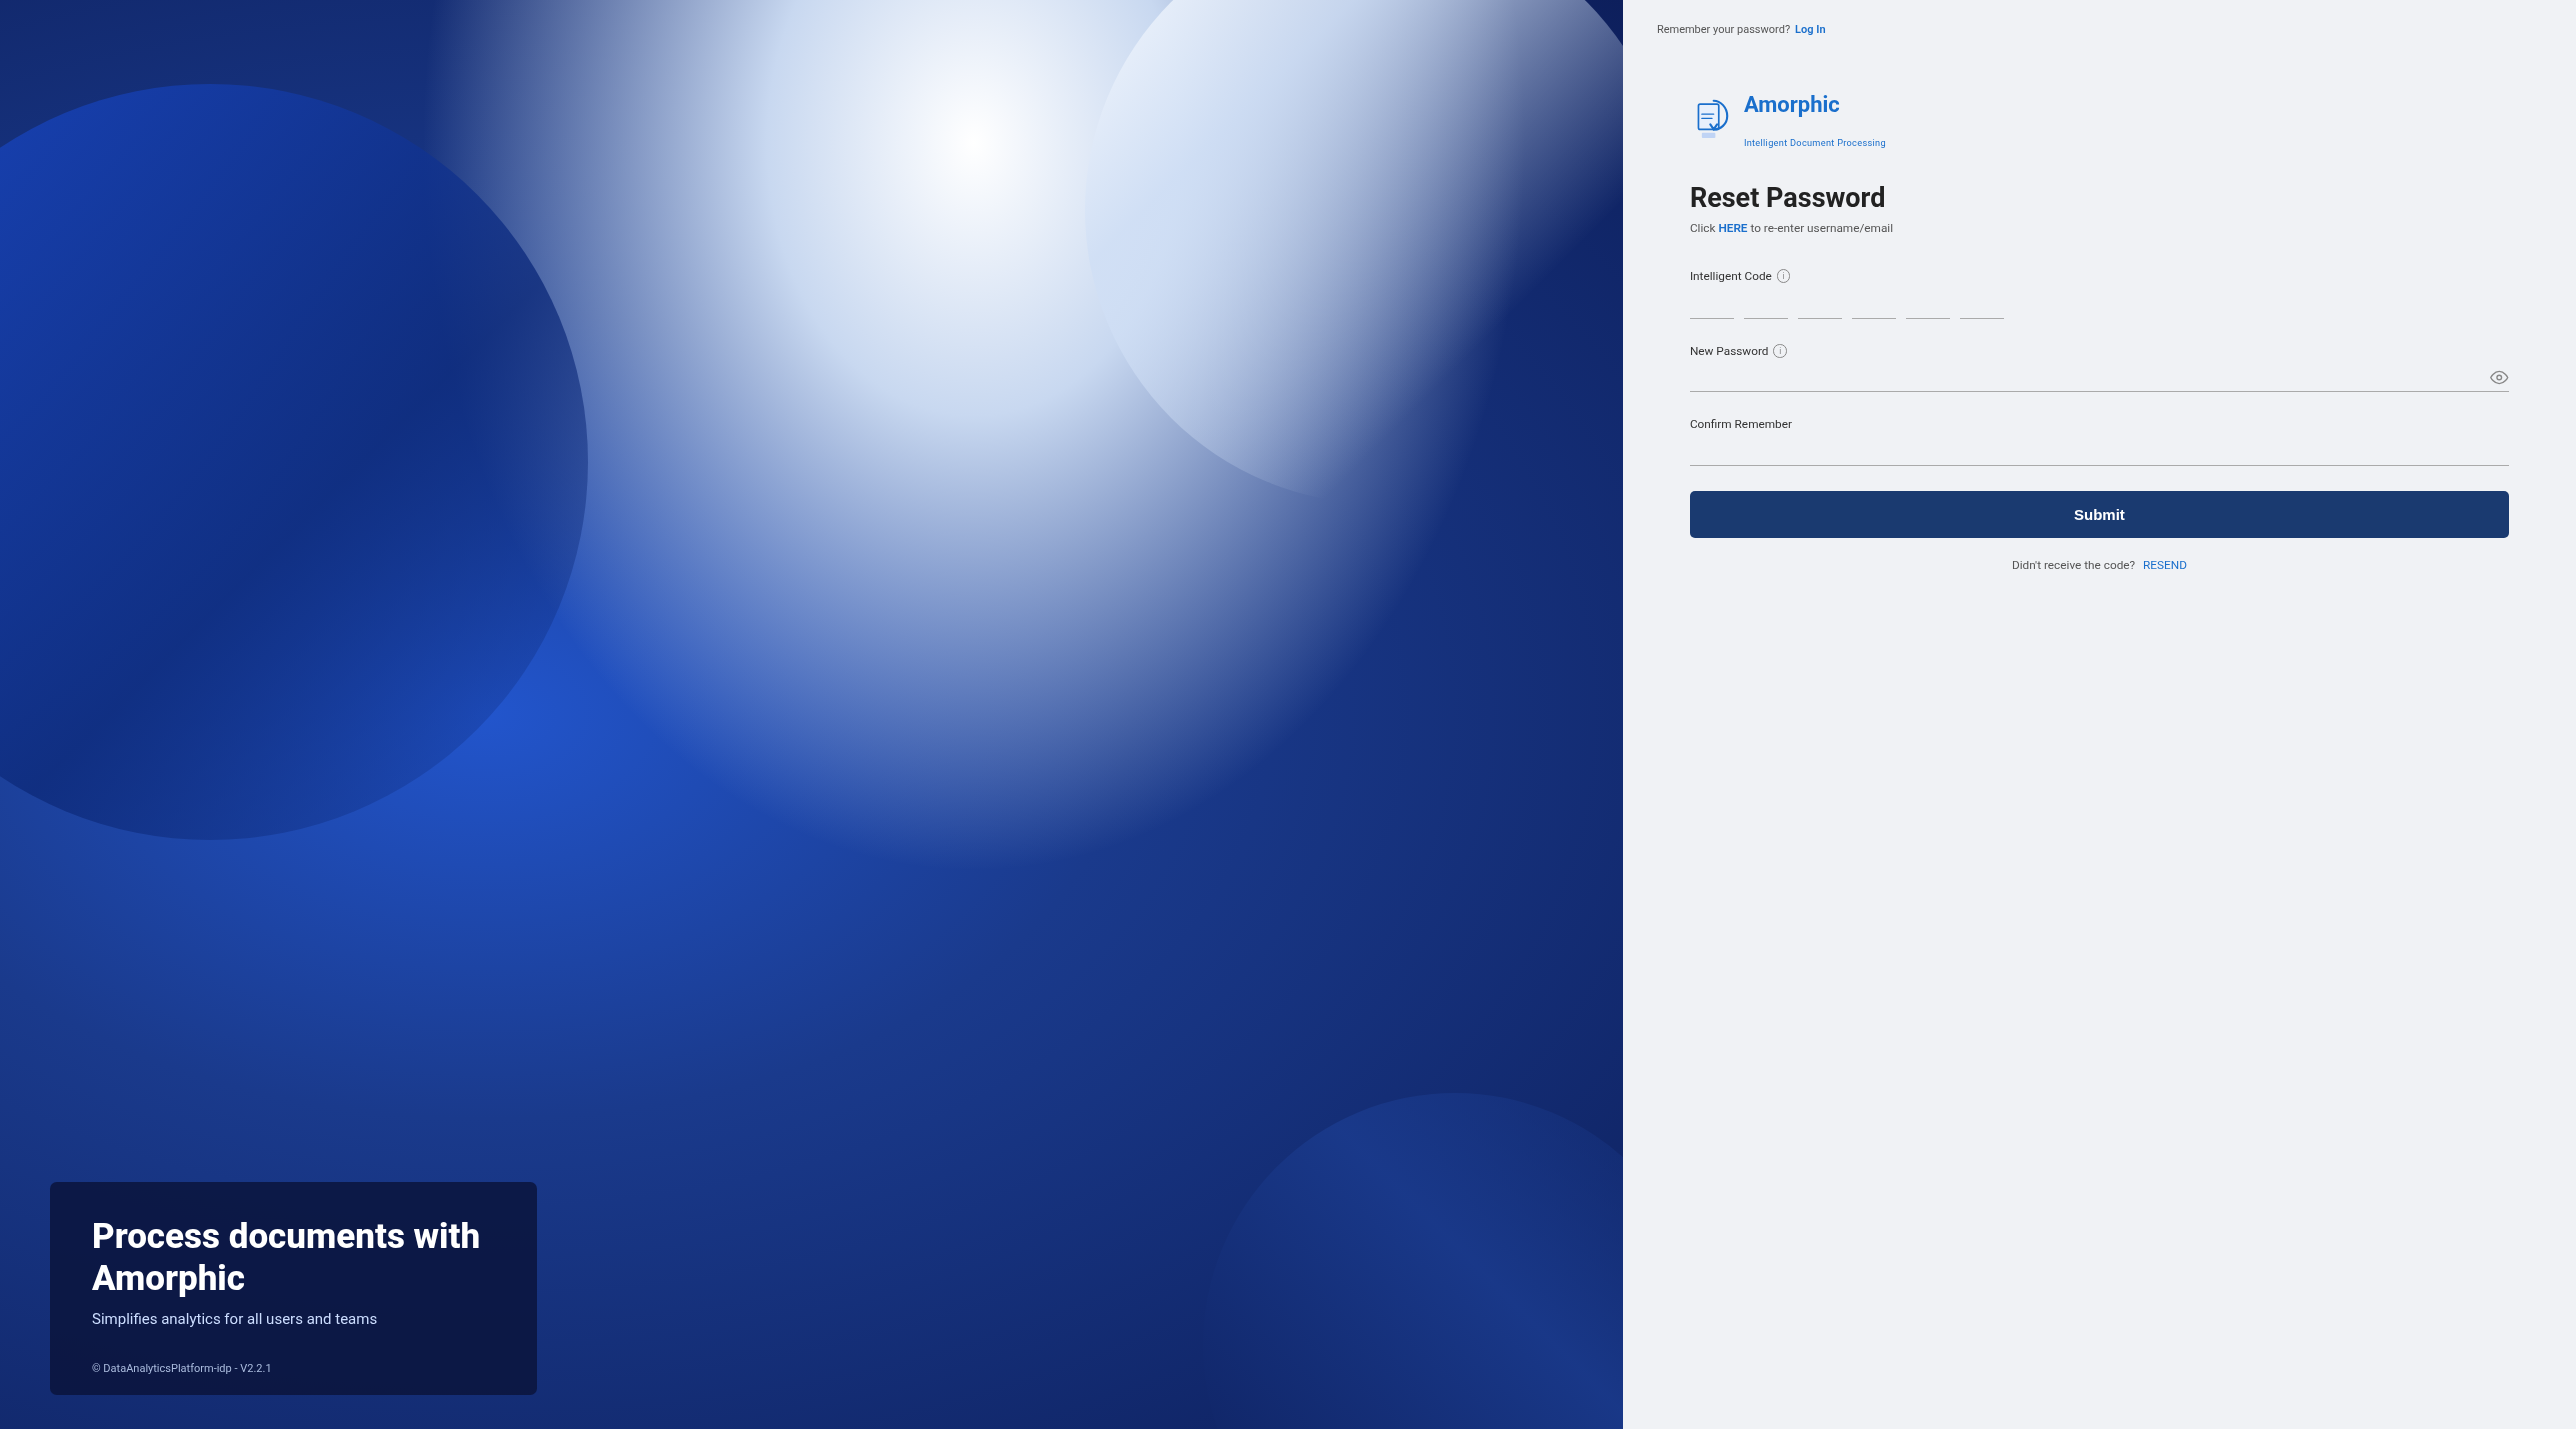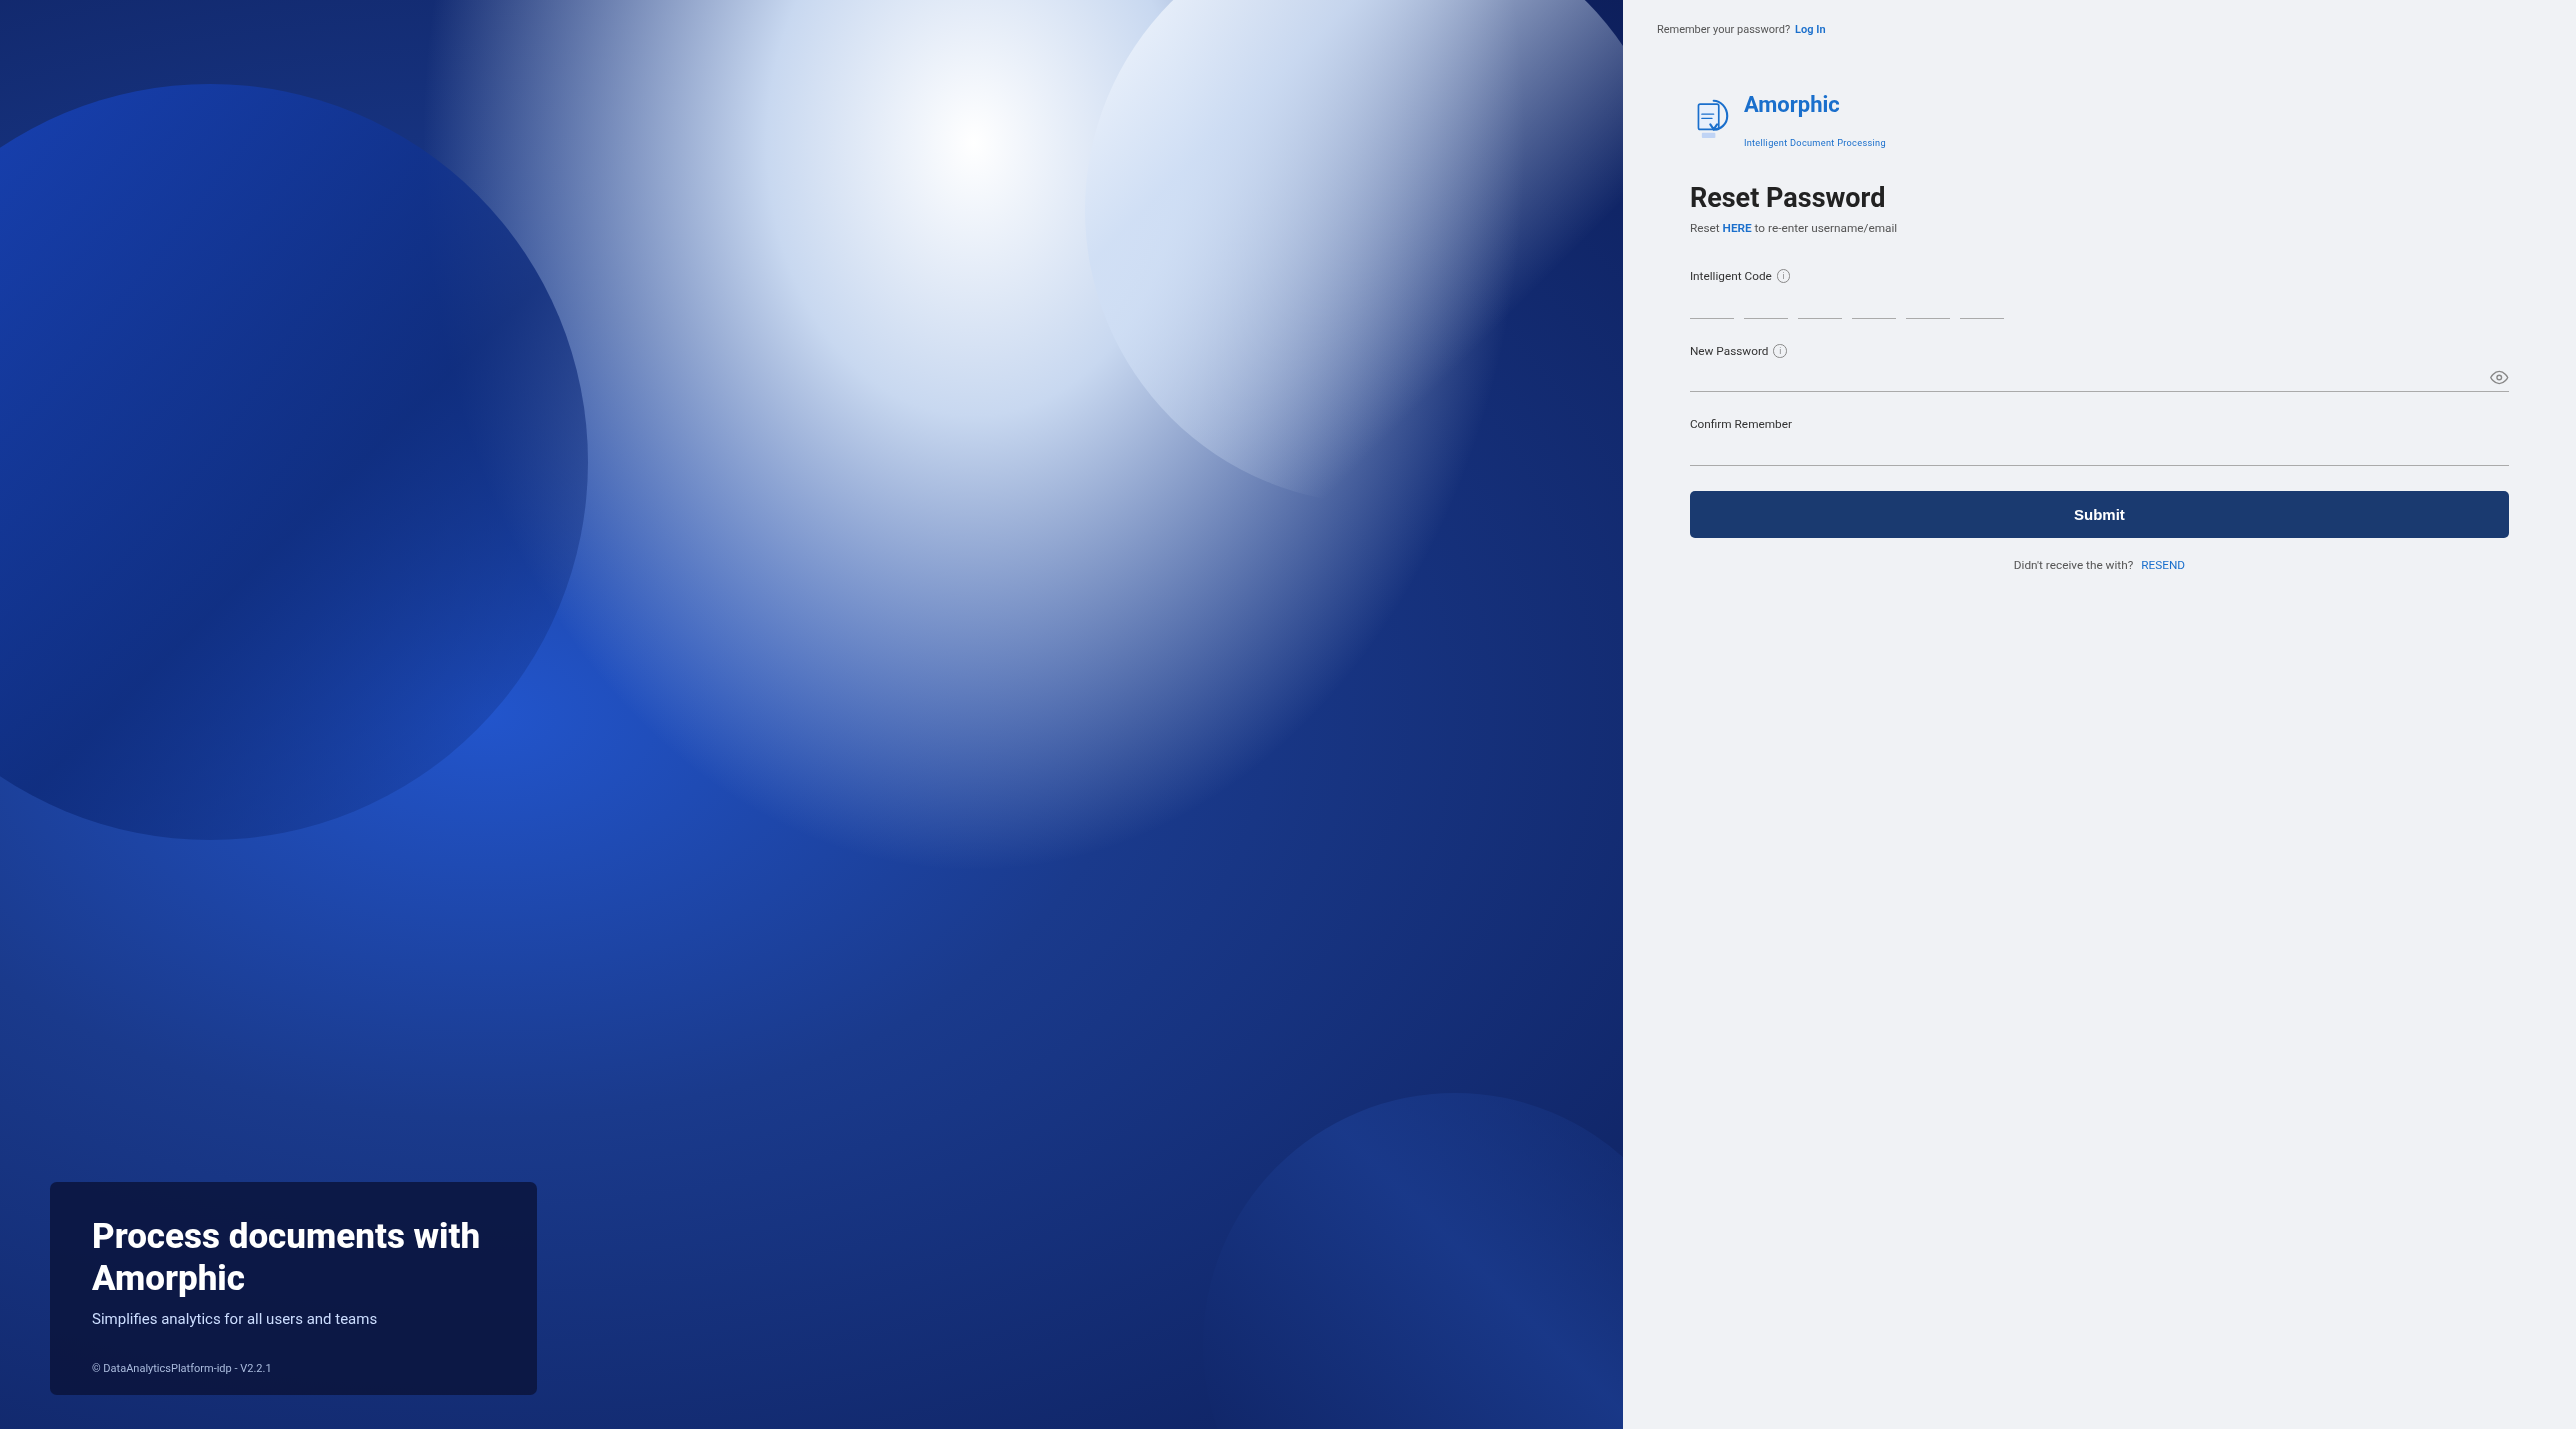--- a/index.html
+++ b/index.html
@@ -322,21 +322,21 @@
       </svg>
       <div class="logo-text-area">
         <span class="logo-brand">Amorphic</span>
         <span class="logo-tagline">Intelligent Document Processing</span>
       </div>
     </div>
 
     <div class="page-title">Reset Password</div>
 
     <div class="subtitle-text">
-      <span>Reset </span><a class="subtitle-link">HERE</a><span> to re-enter username/email</span>
+      <span>Click </span><a class="subtitle-link">HERE</a><span> to re-enter username/email</span>
     </div>
 
     <div class="field-group">
       <div class="field-label">
         <span>Intelligent Code</span>
         <span class="info-icon">i</span>
       </div>
       <div class="verification-inputs">
         <input class="verification-input" type="text" maxlength="1" style="">
         <input class="verification-input" type="text" maxlength="1" style="">
@@ -368,19 +368,19 @@
         <span>Confirm Remember</span>
       </div>
       <div class="password-field-wrapper">
         <input class="password-input" type="password" style="">
       </div>
     </div>
 
     <button class="submit-btn">Submit</button>
 
     <div class="resend-row">
-      <span>Didn't receive the with?</span>
+      <span>Didn't receive the code?</span>
       <a class="resend-link">RESEND</a>
     </div>
 
   </div>
 </div>
 
 
 </body></html>

